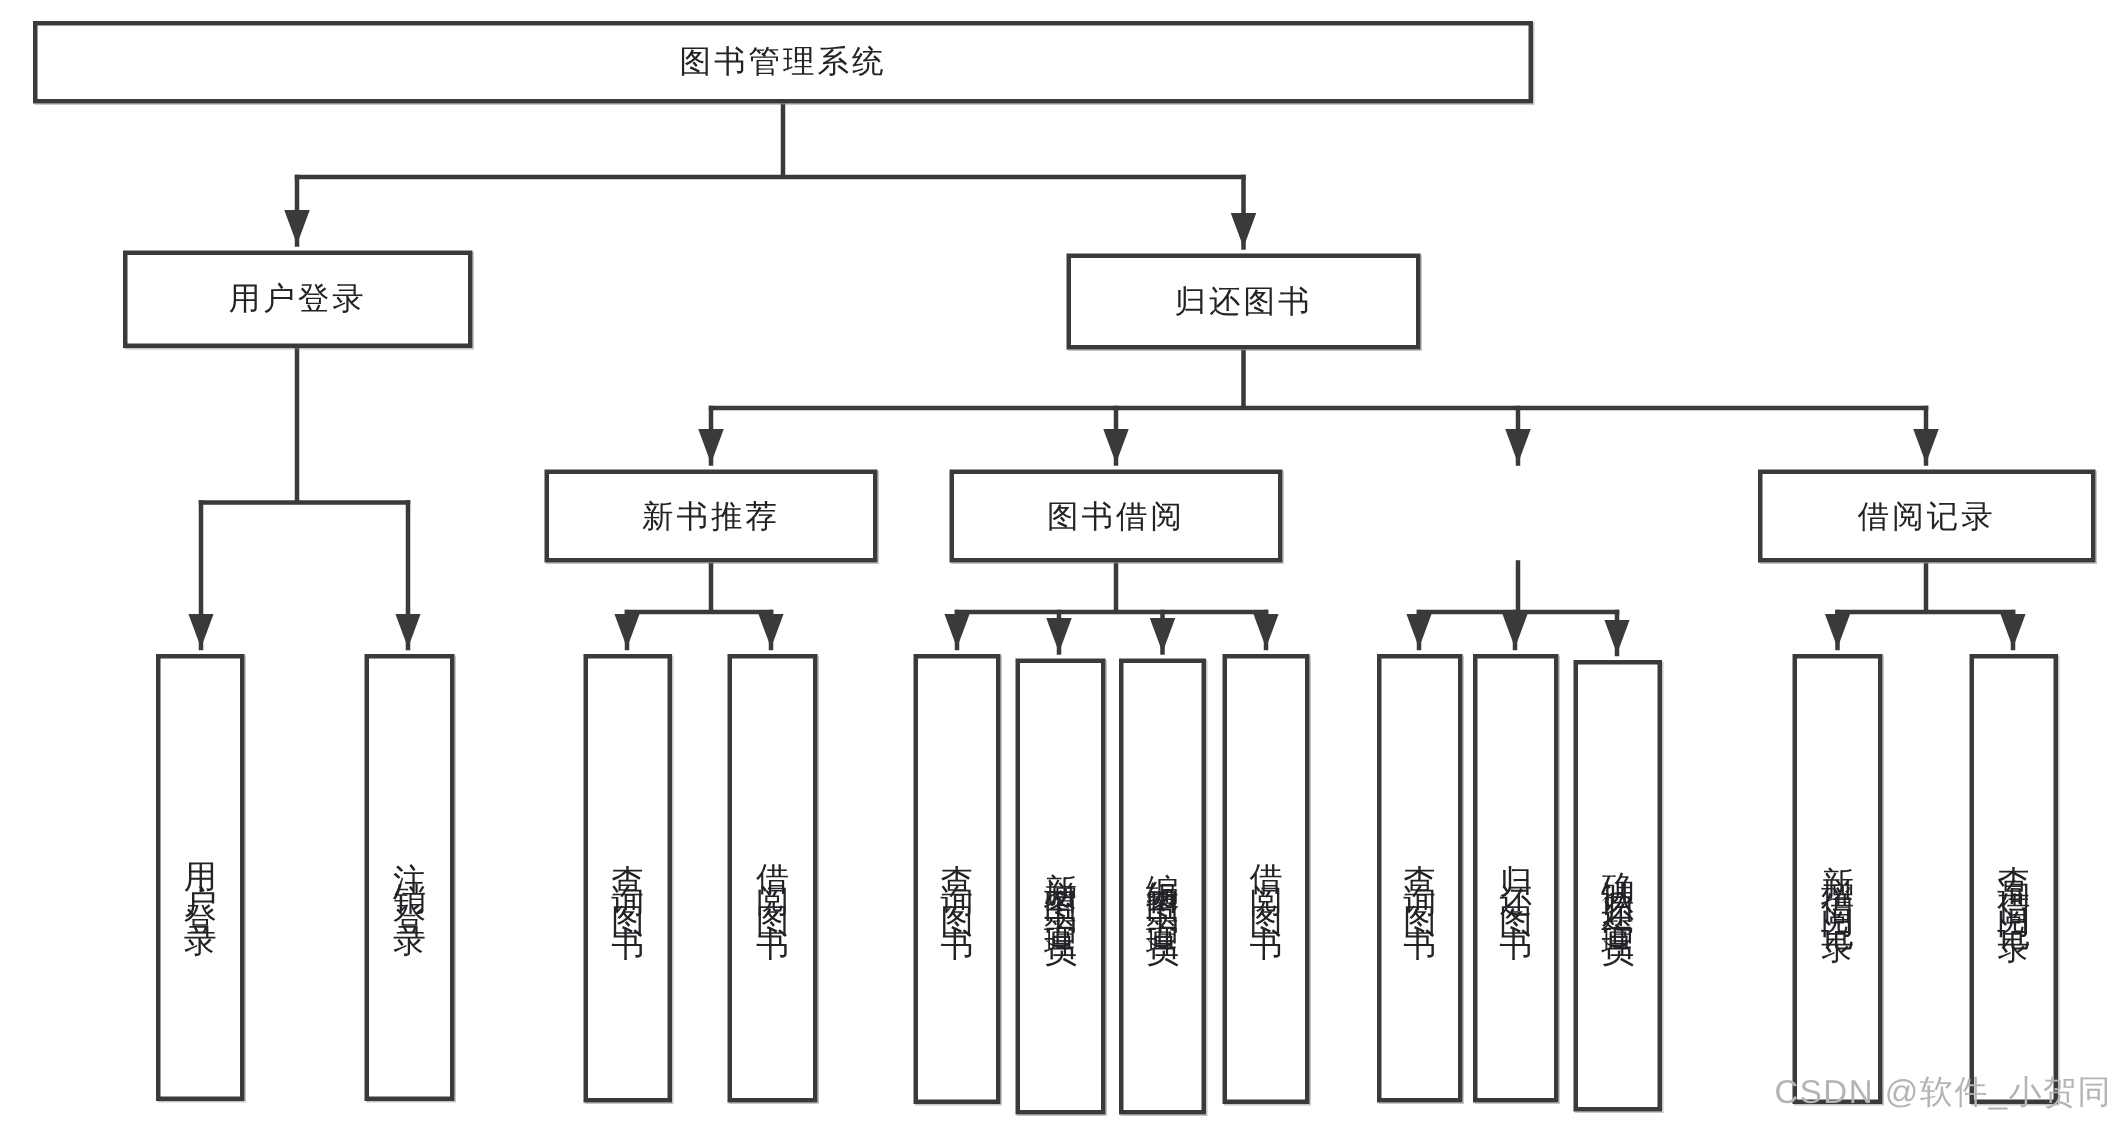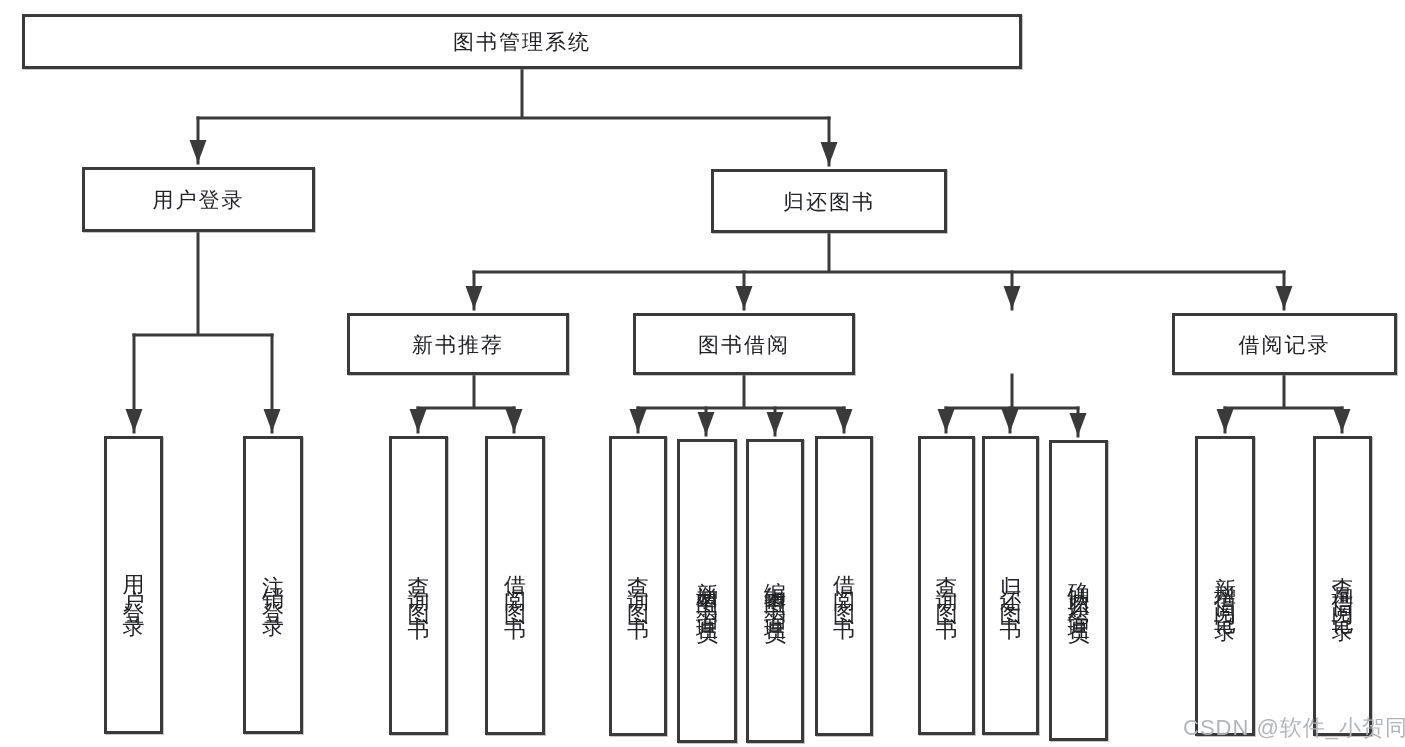--- a/index.html
+++ b/index.html
@@ -88,21 +88,21 @@
       <line x1="1225" y1="408" x2="1225" y2="432" marker-end="url(#arw)"></line>
       <line x1="1342" y1="408" x2="1342" y2="432" marker-end="url(#arw)"></line>
     </g>
   </svg>
 
   <div class="node" style="left:22px;top:14px;width:1000px;height:55px">图书管理系统</div>
 
   <div class="node" style="left:82px;top:167px;width:233px;height:65px">用户登录</div>
   <div class="node" style="left:711px;top:169px;width:236px;height:64px">归还图书</div>
 
-  <div class="node" style="left:347px;top:313px;width:222px;height:62px">新书推荐</div>
+  <div class="node" style="left:363px;top:313px;width:222px;height:62px">新书推荐</div>
   <div class="node" style="left:633px;top:313px;width:222px;height:62px">图书借阅</div>
   <div class="node" style="left:1172px;top:313px;width:225px;height:62px">借阅记录</div>
 
   <div class="node v ls-lg" style="left:104px;top:436px;width:59px;height:298px">用户登录</div>
   <div class="node v ls-lg" style="left:243px;top:436px;width:60px;height:298px">注销登录</div>
 
   <div class="node v ls-lg" style="left:389px;top:436px;width:59px;height:299px">查询图书</div>
   <div class="node v ls-lg" style="left:485px;top:436px;width:60px;height:299px">借阅图书</div>
 
   <div class="node v ls-lg" style="left:609px;top:436px;width:58px;height:300px">查询图书</div>

